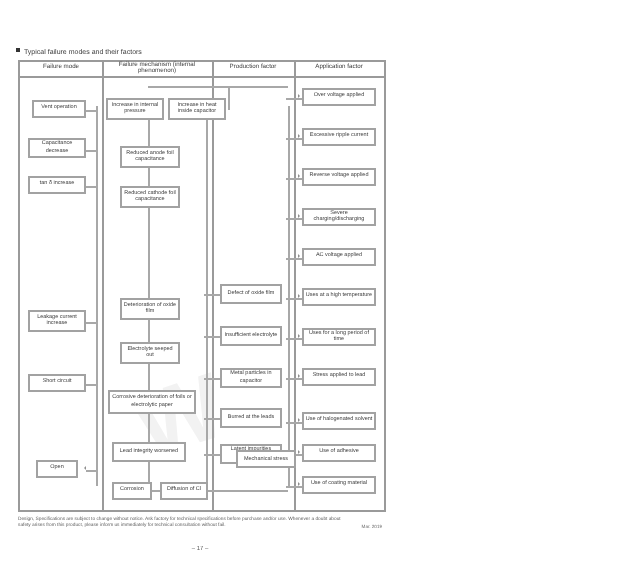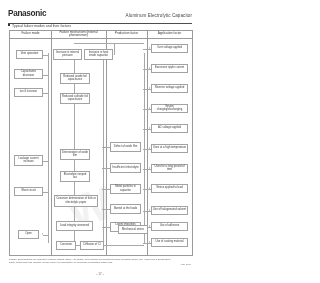--- a/index.html
+++ b/index.html
@@ -108,25 +108,20 @@
   .pg{
     position:absolute;left:0;right:0;top:272px;
     text-align:center;font-size:3px;color:#5a5a5a;
   }
 </style>
 </head>
 <body>
 
 <div class="page">
 
-  <div class="hdr">
-    <div class="brand">Panasonic</div>
-    <div class="hdr-right">Aluminum Electrolytic Capacitor</div>
-    <div class="hdr-rule"></div>
-  </div>
 
   <div class="sect">
     <span class="sq"></span><span>Typical failure modes and their factors</span>
   </div>
 
   <div class="tbl">
 
     <div class="wm">W</div>
 
     <div class="vdiv" style="left:41px;"></div>

